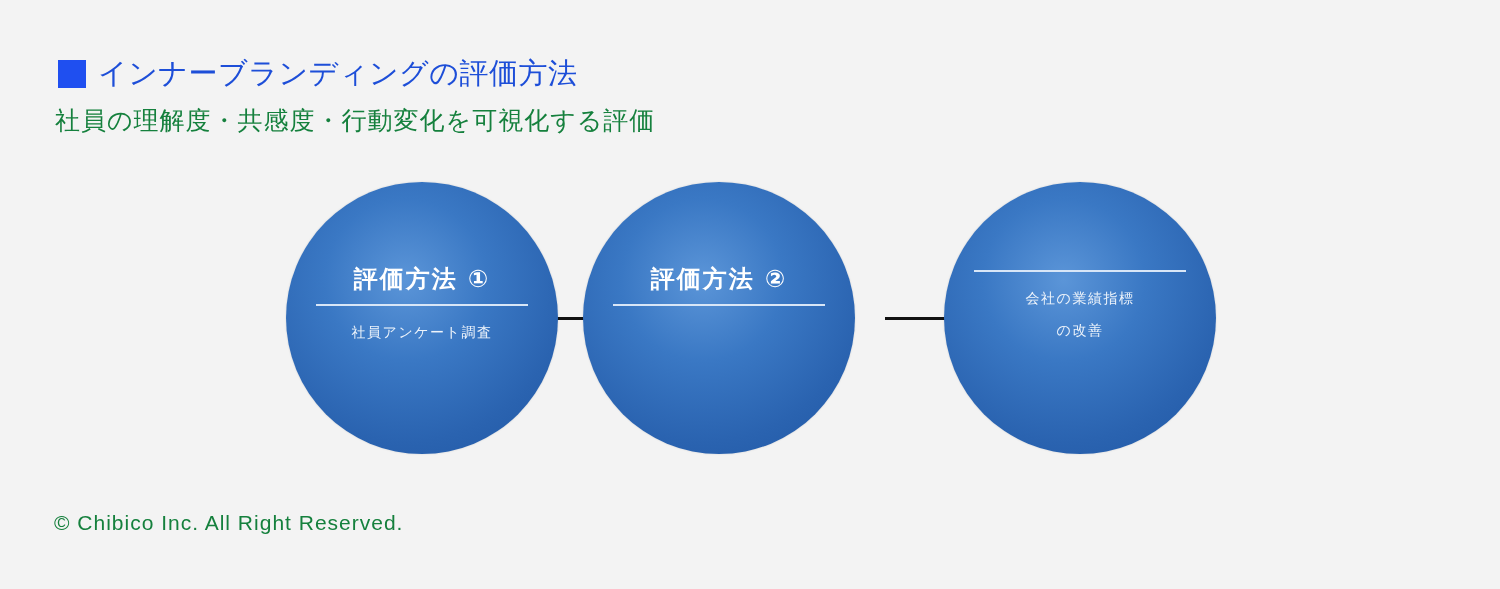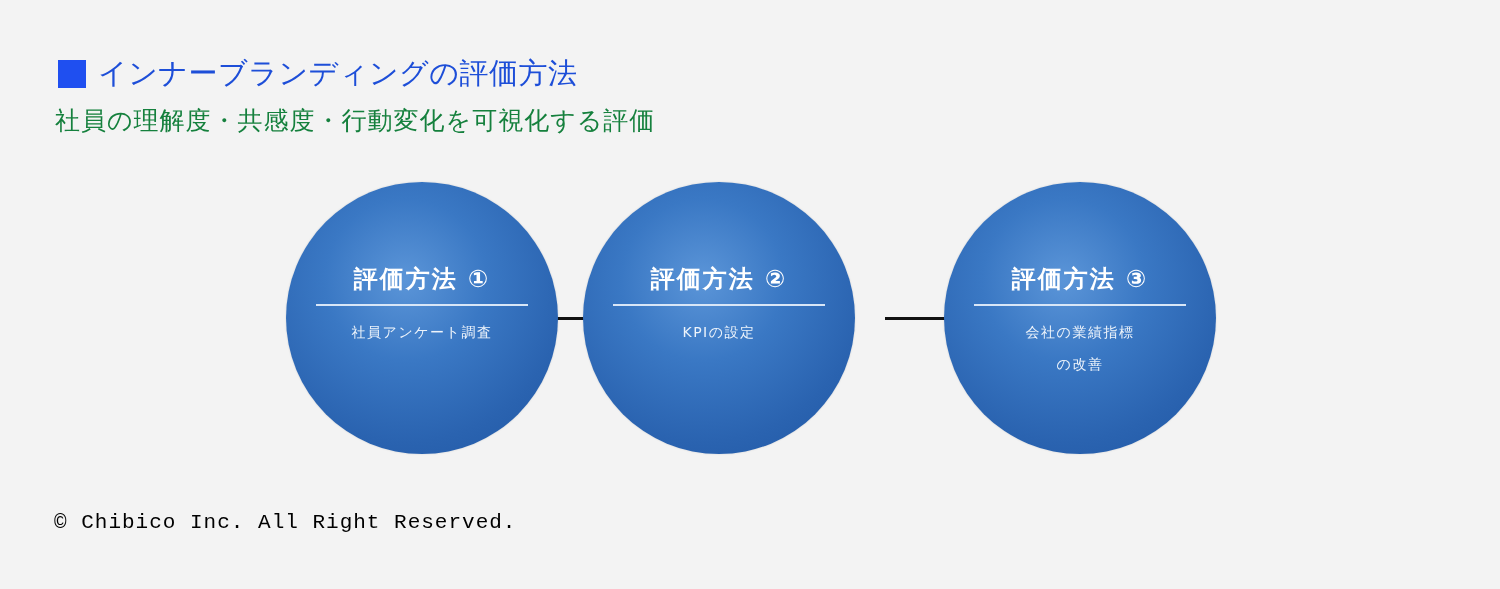--- a/index.html
+++ b/index.html
@@ -43,22 +43,22 @@
       line-height: 34px;
     }
     .circle .rule {
       height: 2px; background: #d8e6f7; margin: 8px 0 10px 0;
     }
     .circle .desc {
       font-size: 14px; line-height: 32px; letter-spacing: 1.5px; color: #eef4fb;
     }
     .footer {
       position: absolute; left: 54px; top: 511px;
-      font-family: Liberation Mono, monospace;
-      font-size: 21px; color: #000000; letter-spacing: 1px;
+      font-family: Liberation Sans, sans-serif;
+      font-size: 21px; color: #15803d; letter-spacing: 1px;
     }
   </style>
 </head>
 <body>
 
 <div class="title-row">
   <div class="title-square"></div>
   <div class="title">インナーブランディングの評価方法</div>
 </div>
 <div class="subtitle">社員の理解度・共感度・行動変化を可視化する評価</div>
@@ -71,26 +71,24 @@
     <div class="heading">評価方法 ①</div>
     <div class="rule"></div>
     <div class="desc">社員アンケート調査</div>
   </div>
 </div>
 
 <div class="circle" style="left:583px;">
   <div class="inner">
     <div class="heading">評価方法 ②</div>
     <div class="rule"></div>
-    <div class="desc">KPIの設定</div>
   </div>
 </div>
 
 <div class="circle" style="left:944px;">
   <div class="inner">
-    <div class="heading">評価方法 ③</div>
     <div class="rule"></div>
     <div class="desc">会社の業績指標</div>
     <div class="desc">の改善</div>
   </div>
 </div>
 
 <div class="footer">© Chibico Inc. All Right Reserved.</div>
 
 </body></html>

